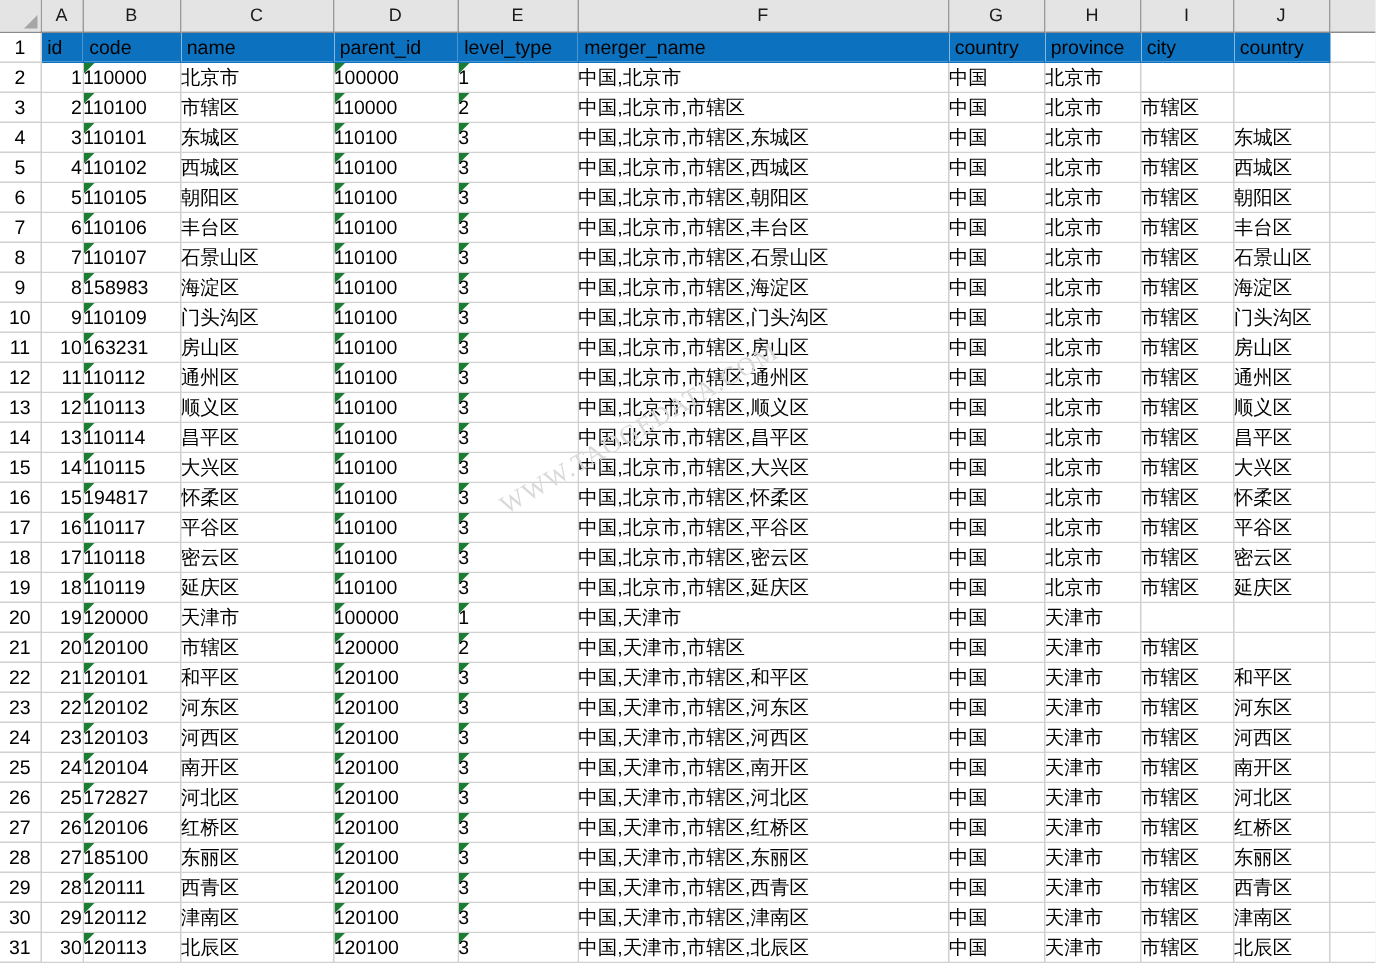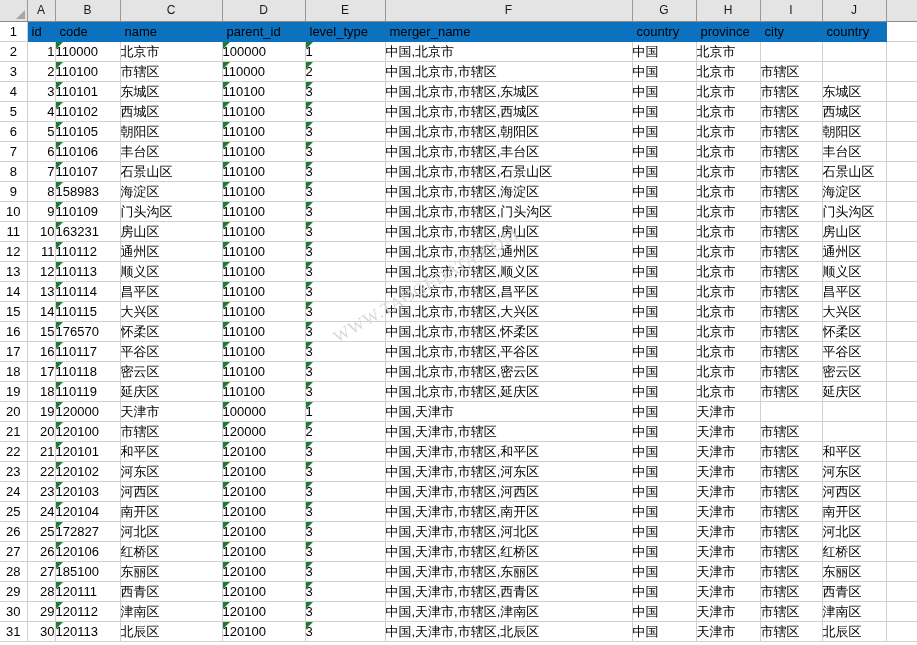--- a/index.html
+++ b/index.html
@@ -651,21 +651,21 @@
             <span class="clip">大兴区</span>
           </td>
           <td class="cell"></td>
         </tr>
         <tr>
           <td class="rowhead">16</td>
           <td class="cell num">
             <span class="clip">15</span>
           </td>
           <td class="cell txt flag">
-            <span class="clip">176570</span>
+            <span class="clip">194817</span>
           </td>
           <td class="cell txt">
             <span class="clip">怀柔区</span>
           </td>
           <td class="cell txt flag">
             <span class="clip">110100</span>
           </td>
           <td class="cell txt flag">
             <span class="clip">3</span>
           </td>

